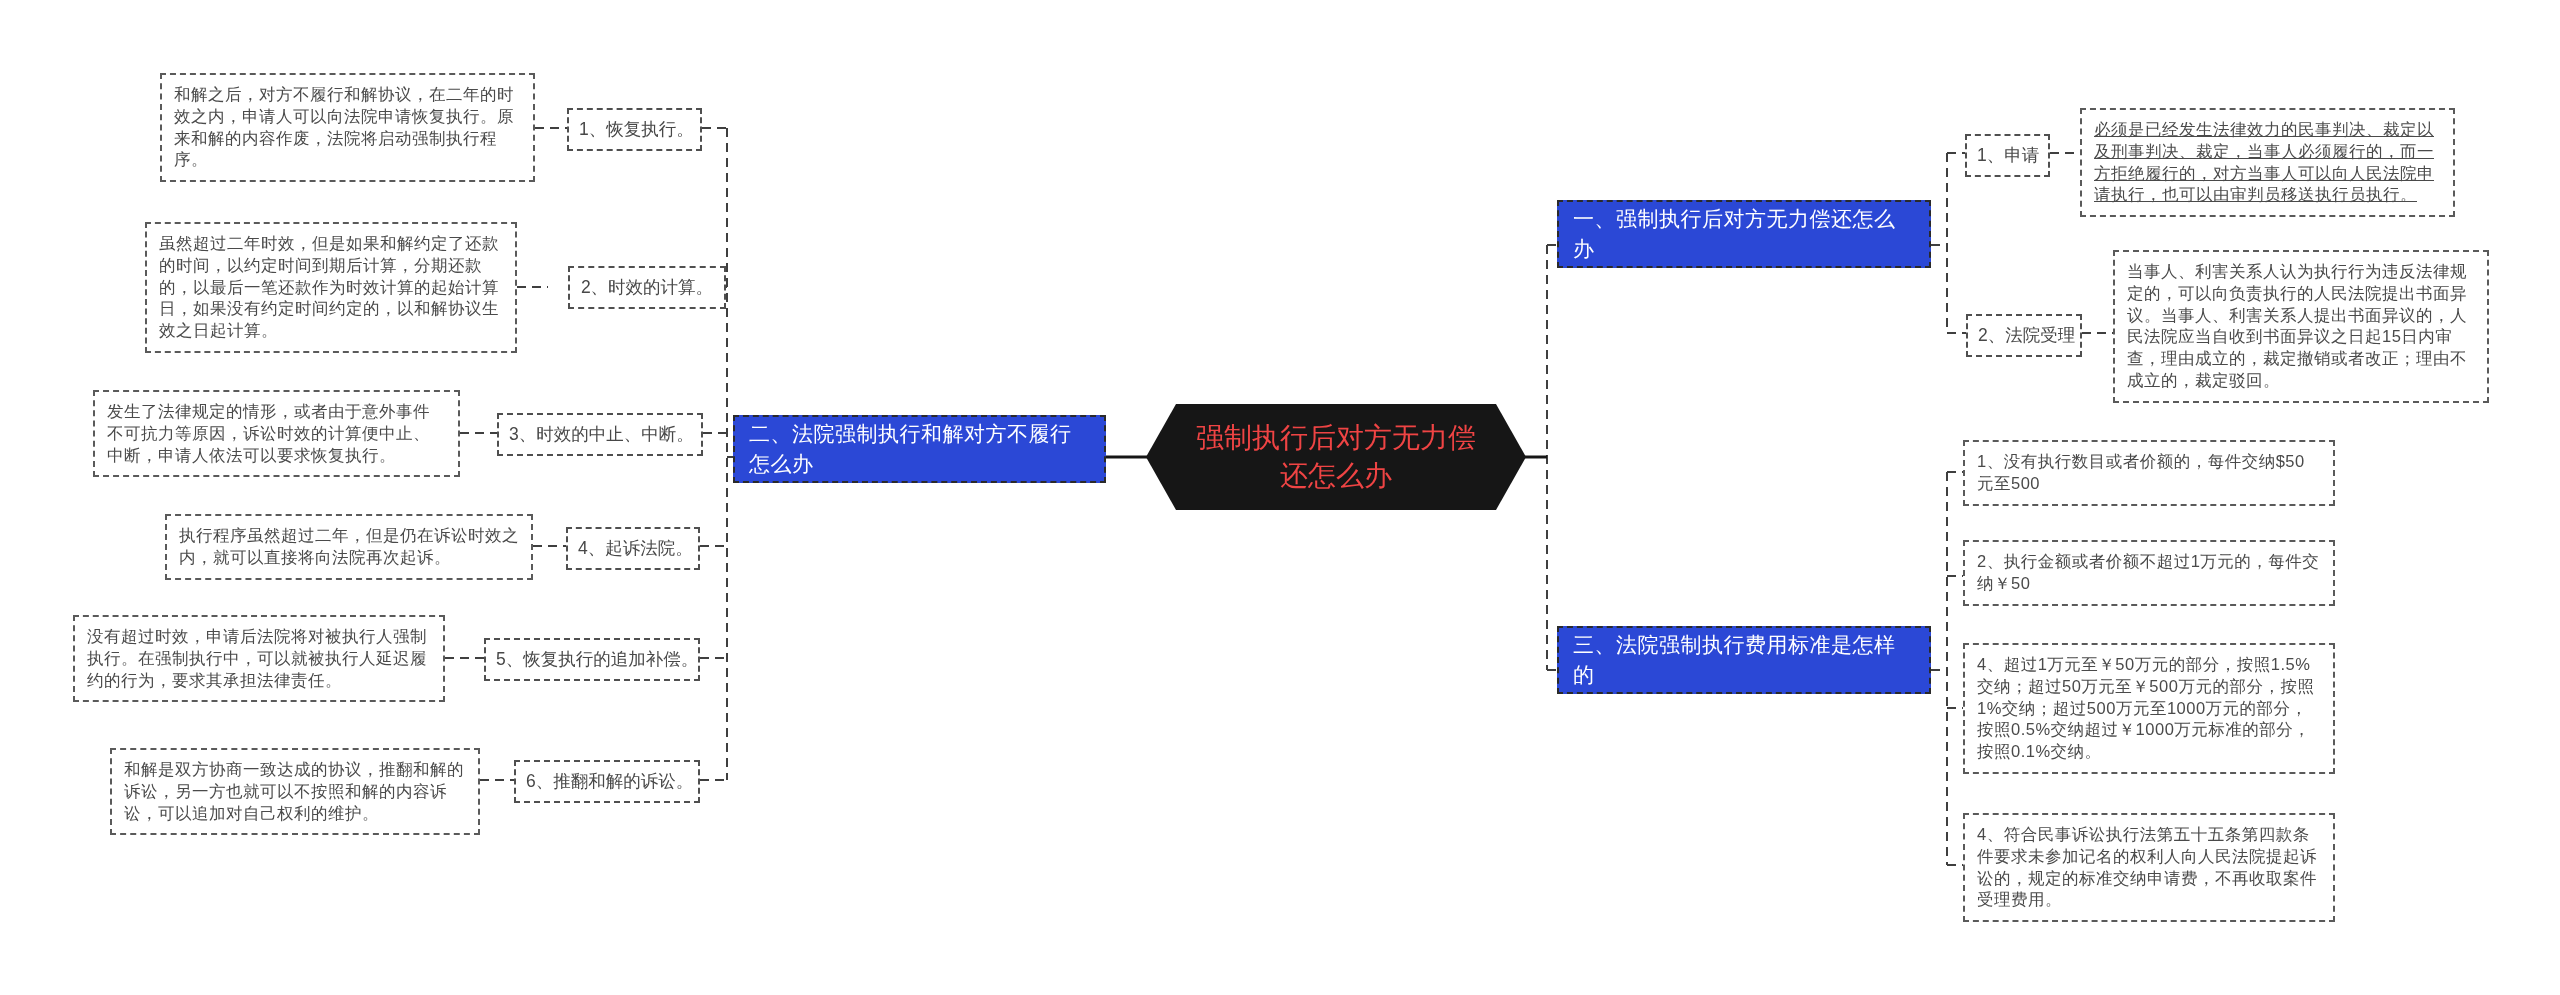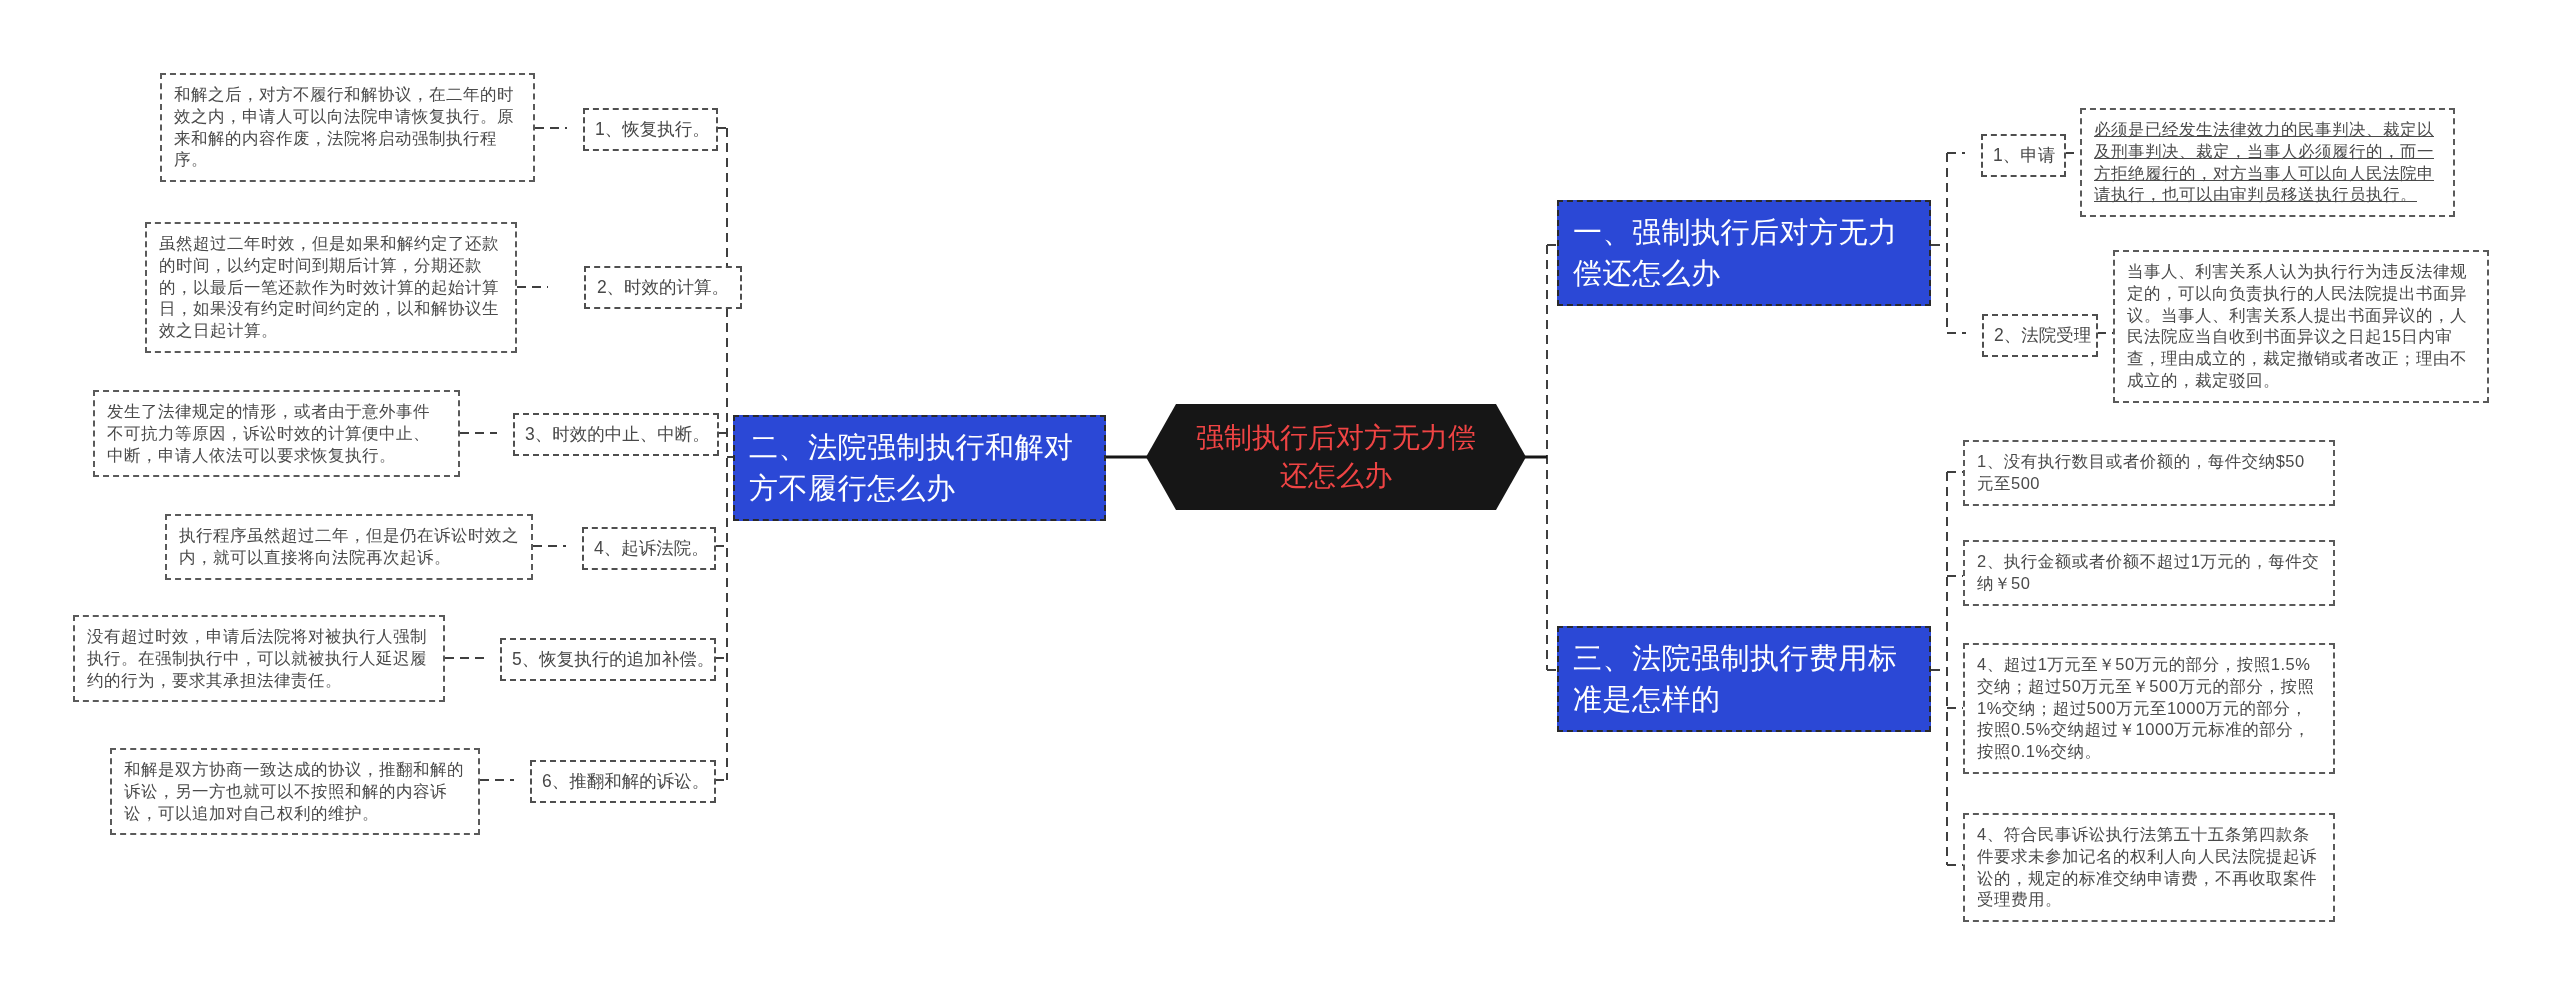--- a/index.html
+++ b/index.html
@@ -19,28 +19,27 @@
     padding:9px 12px;
     letter-spacing:0.5px;
   }
   .subnode{
     border:2px dashed #4f4f4f;
     color:#484848;
     font-size:17.5px;line-height:1.2;
     padding:9px 10px;
     white-space:nowrap;
     text-align:center;
-    margin-left:16px;
   }
   .branch{
     border:2px dashed #2a2a2a;
     background:#2b48d6;
     color:#ffffff;
-    font-size:29px;line-height:1.42;
-    padding:10px 14px;
+    font-size:21px;line-height:1.42;
+    padding:2px 14px;
     letter-spacing:0.5px;
   }
   .center-topic{
     background:#161616;
     color:#ef4444;
     font-size:28px;line-height:1.35;
     display:flex;align-items:center;justify-content:center;
     text-align:center;
     padding:0 40px;
     clip-path:polygon(30px 0,calc(100% - 30px) 0,100% 50%,calc(100% - 30px) 100%,30px 100%,0 50%);

